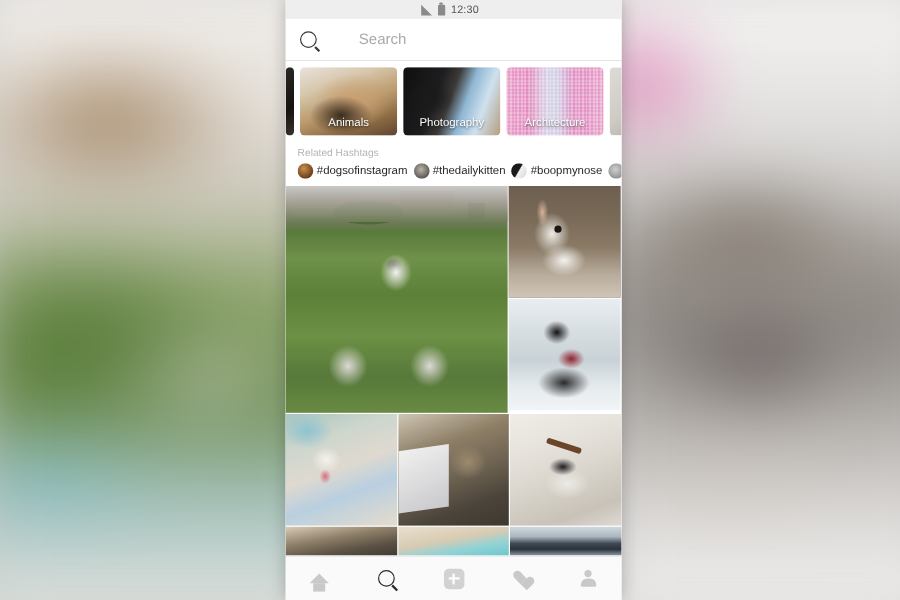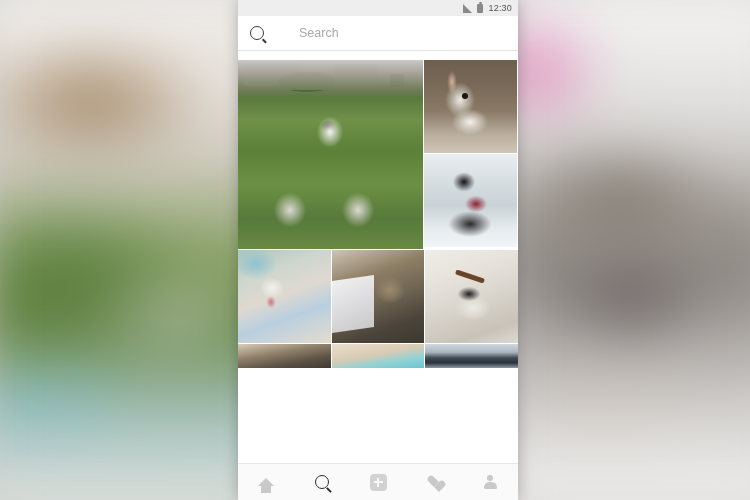--- a/index.html
+++ b/index.html
@@ -36,21 +36,21 @@
   
   #phone{
     position:absolute;left:238px;top:0;width:280px;height:500px;
     background:#fff;overflow:hidden;
     box-shadow:0 0 14px rgba(0,0,0,.25);
   }
 
   
   .statusbar{
     height:16px;background:#eeeeee;display:flex;align-items:center;
-    justify-content:flex-end;padding-right:6px;gap:5px;
+    justify-content:center;padding-right:6px;gap:5px;
   }
   .sb-time{font-size:9px;color:#555;letter-spacing:.2px;}
   .sig{width:0;height:0;border-left:9px solid #8a8a8a;border-top:9px solid transparent;}
   .batt{width:6px;height:9px;background:#8a8a8a;border-radius:1px;position:relative;}
   .batt:before{content:"";position:absolute;left:1.5px;top:-2px;width:3px;height:2px;background:#8a8a8a;border-radius:1px;}
 
   
   .searchbar{
     height:34px;background:#fff;display:flex;align-items:center;
     padding:0 12px;border-bottom:1px solid #e3e3e3;gap:10px;
@@ -203,22 +203,63 @@
       <span class="sig"></span>
       <span class="batt"></span>
       <span class="sb-time">12:30</span>
     </div>
 
     <div class="searchbar">
       <span class="mag"></span>
       <span class="search-placeholder">Search</span>
     </div>
 
+    <div class="chips-wrap">
+      <div class="chips">
+        <div class="chip sliver">
+          <div class="bg art-dogsliver"></div>
+        </div>
+        <div class="chip">
+          <div class="bg art-animals"></div>
+          <span class="lbl">Animals</span>
+        </div>
+        <div class="chip">
+          <div class="bg art-photography"></div>
+          <span class="lbl">Photography</span>
+        </div>
+        <div class="chip">
+          <div class="bg art-architecture"></div>
+          <span class="lbl">Architecture</span>
+        </div>
+        <div class="chip">
+          <div class="bg art-decor"></div>
+
+        </div>
+      </div>
+    </div>
 
     <div class="rh-wrap">
+      <div class="rh-title">Related Hashtags</div>
+      <div class="rh-row">
+        <div class="rh-item">
+          <span class="rh-av av-dogs"></span>
+          <span class="rh-text">#dogsofinstagram</span>
+        </div>
+        <div class="rh-item">
+          <span class="rh-av av-kitten"></span>
+          <span class="rh-text">#thedailykitten</span>
+        </div>
+        <div class="rh-item">
+          <span class="rh-av av-boop"></span>
+          <span class="rh-text">#boopmynose</span>
+        </div>
+        <div class="rh-item">
+          <span class="rh-av av-more"></span>
+        </div>
+      </div>
     </div>
 
     <div class="grid">
 
       <div class="gridrow">
         <div class="cell big ph-park">
           <span class="bld"></span>
           <span class="bld2"></span>
           <span class="bush"></span>
           <span class="bin"></span>

